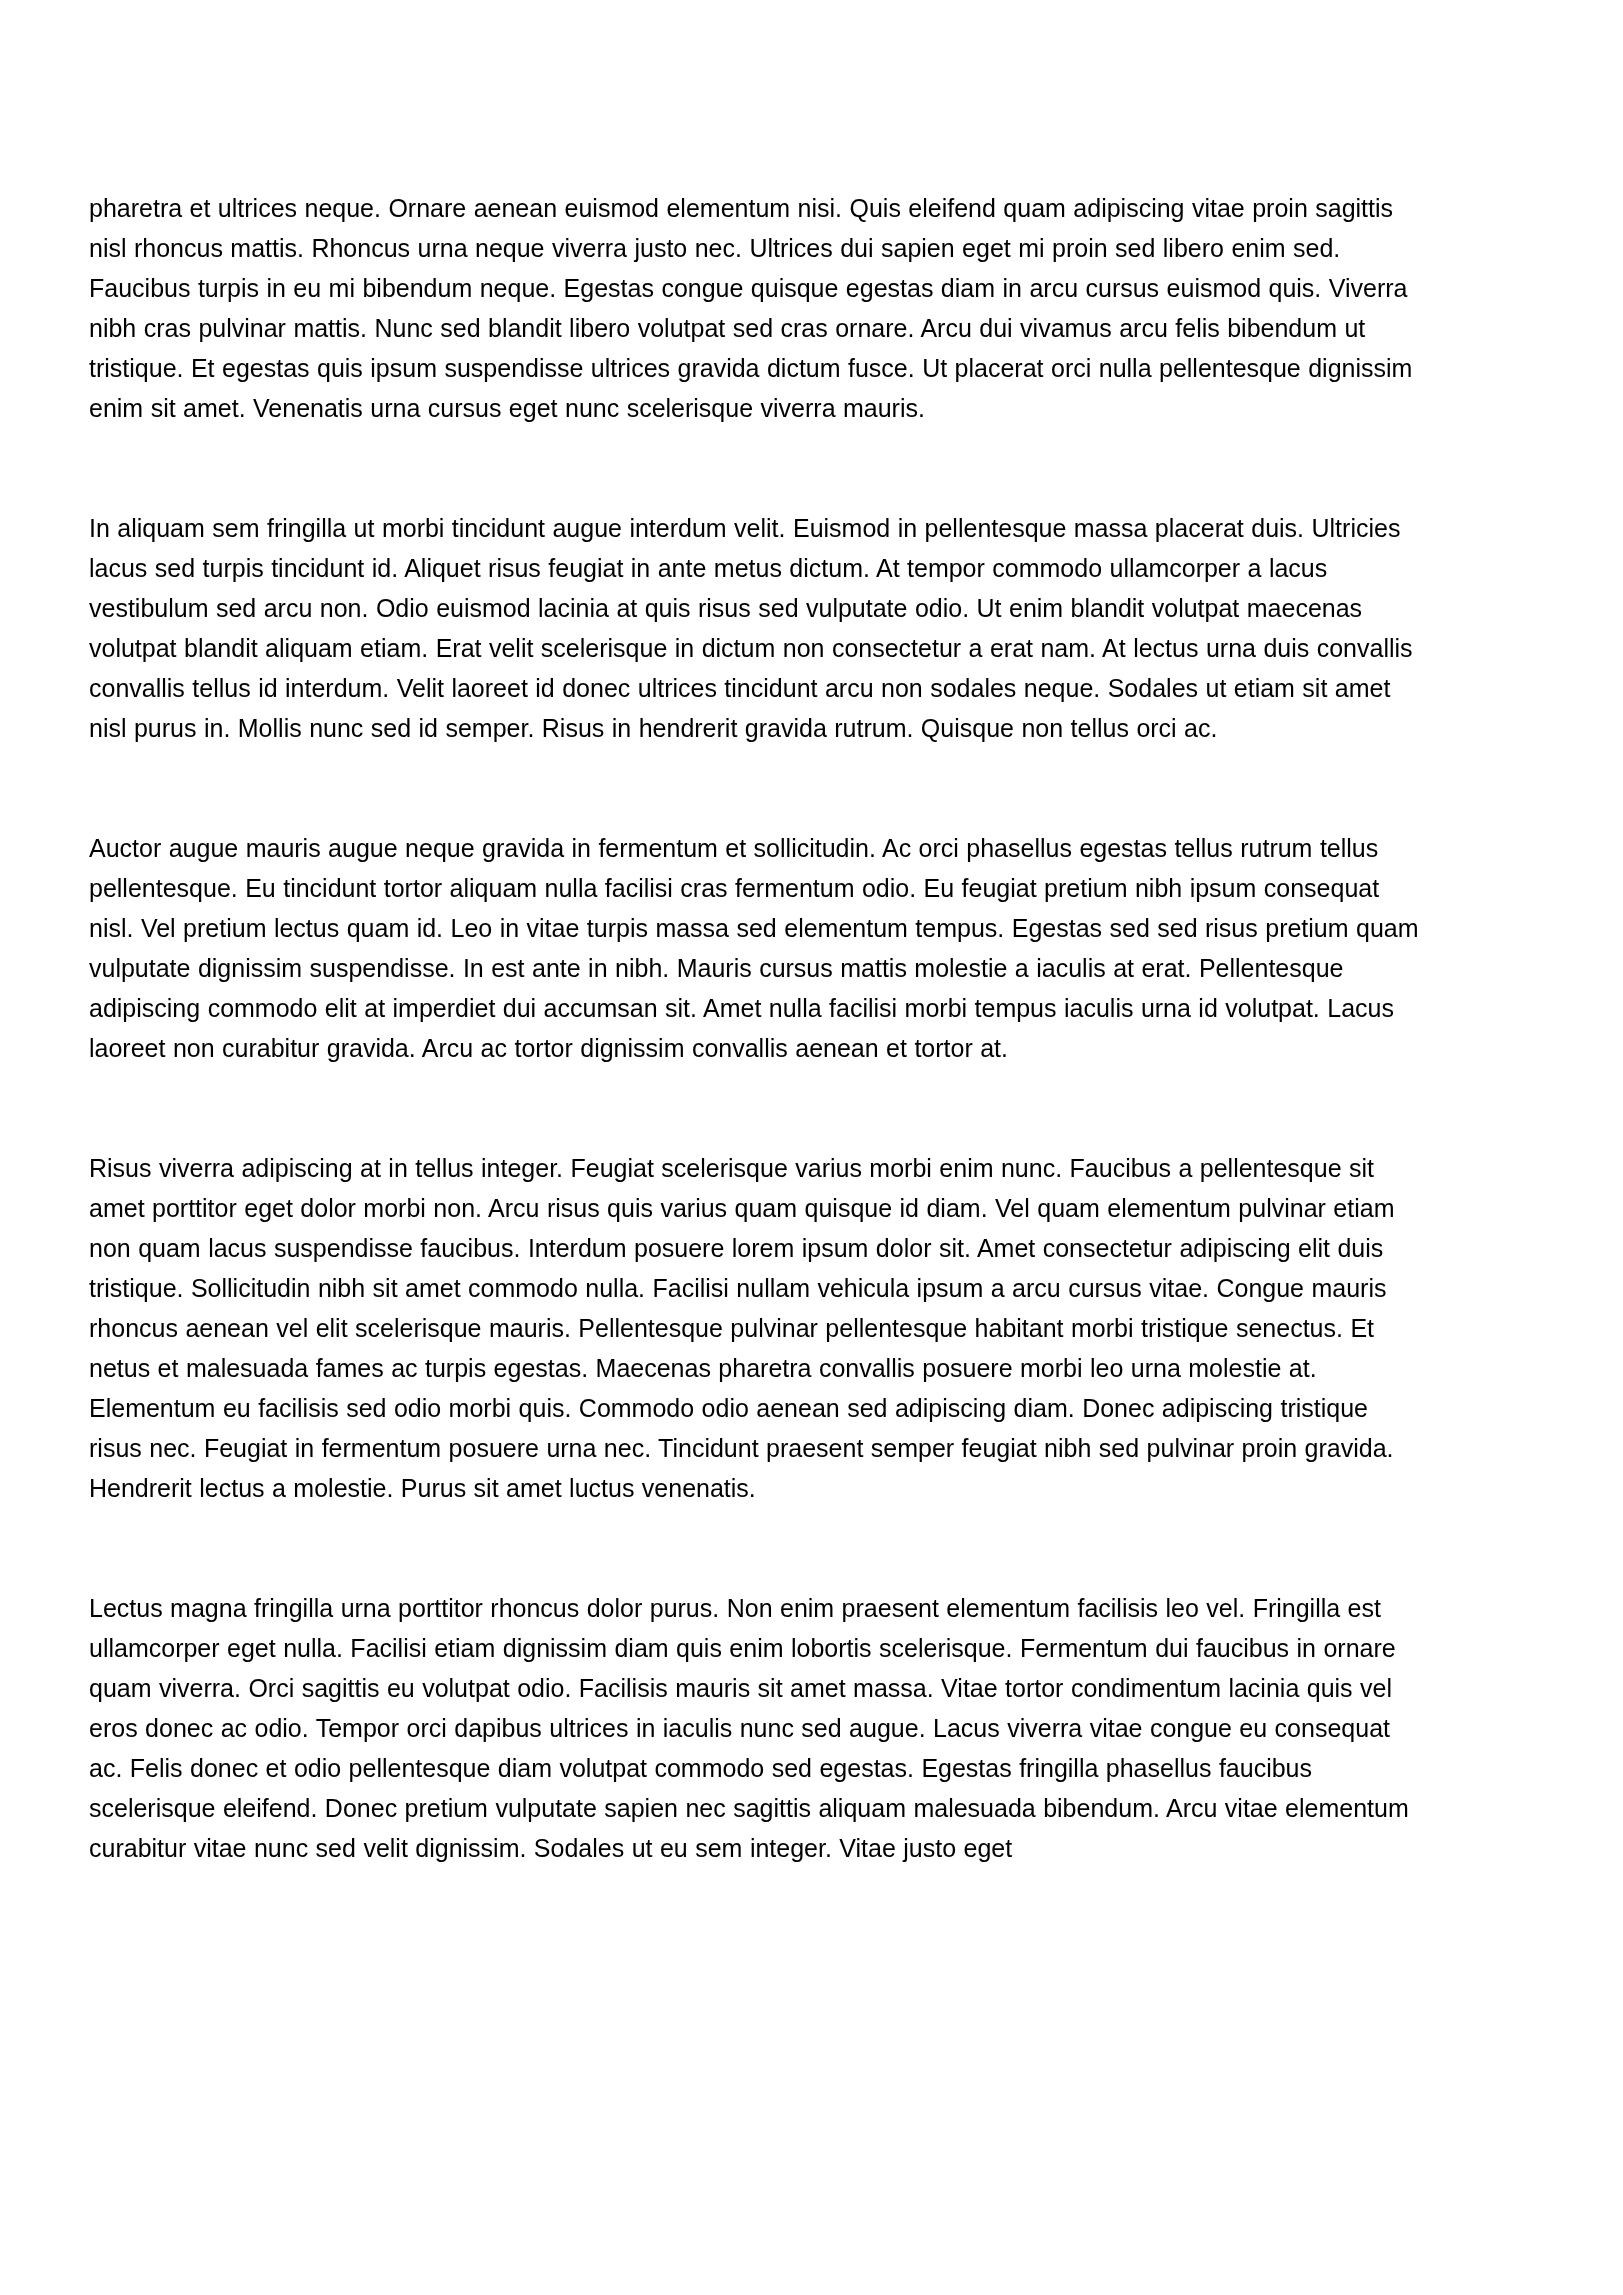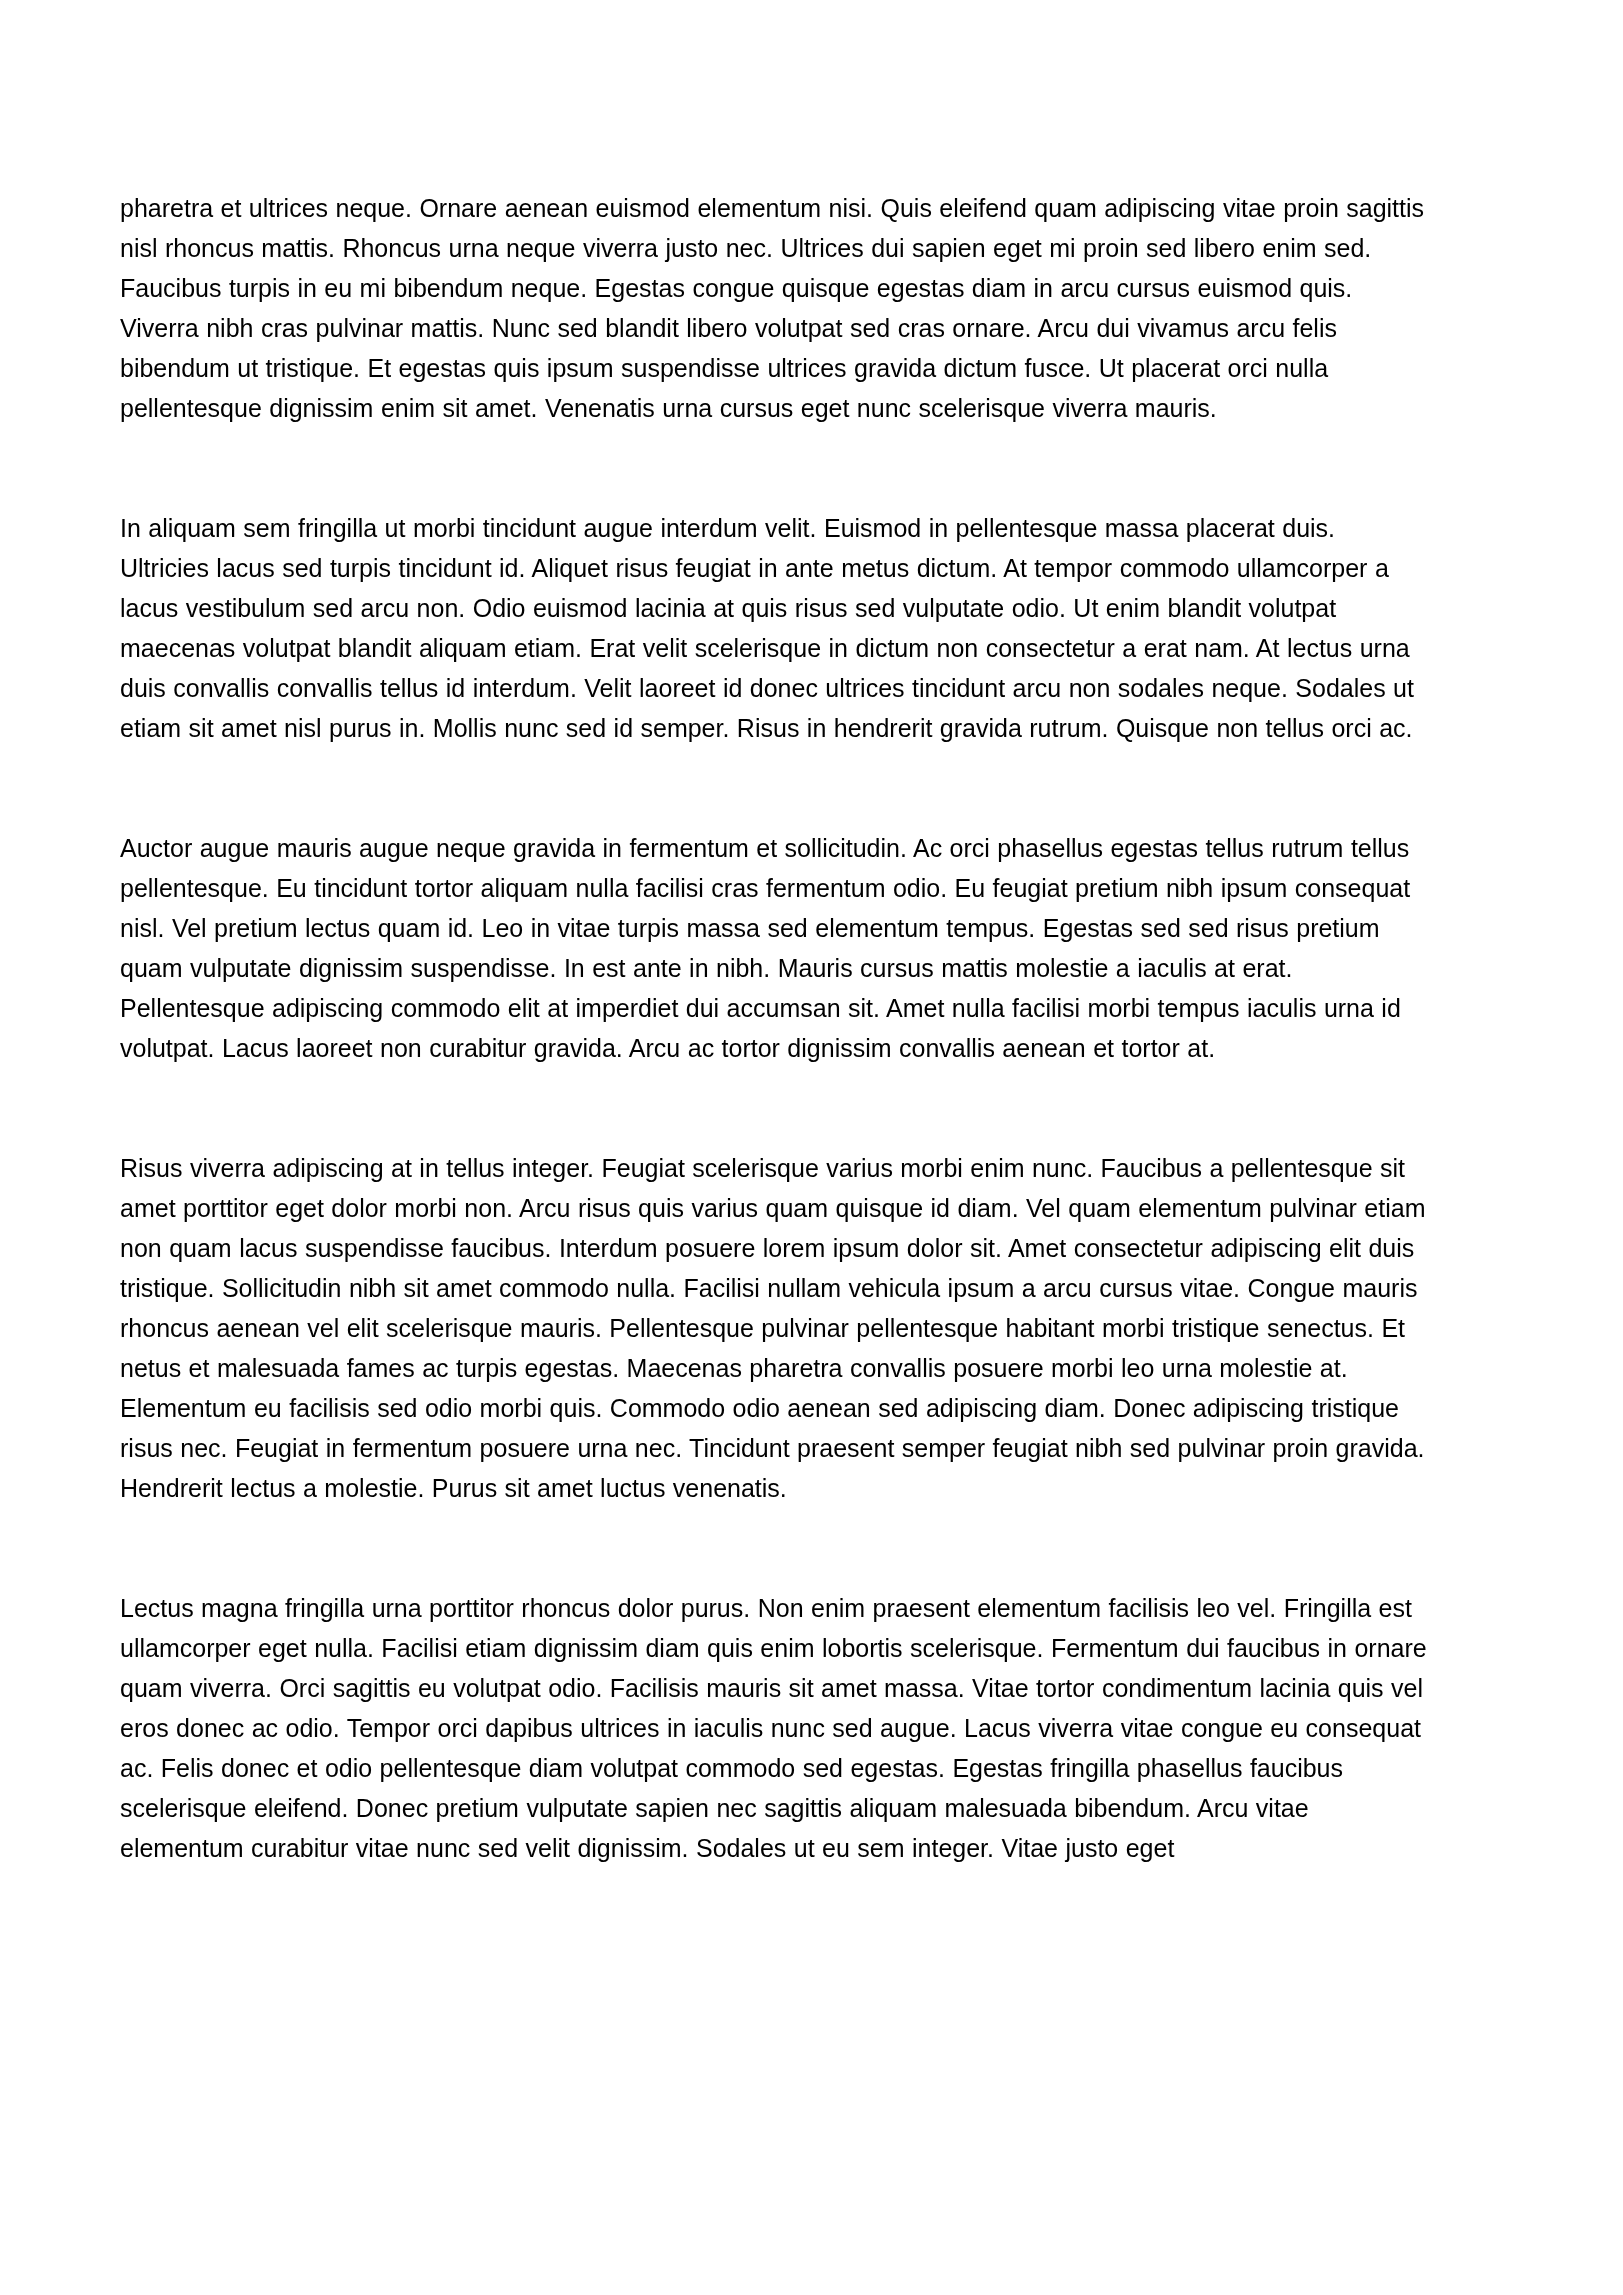--- a/index.html
+++ b/index.html
@@ -6,21 +6,21 @@
     margin: 0;
     padding: 0;
     background: #ffffff;
   }
   .page {
     position: relative;
     width: 1623px;
     height: 2295px;
     background: #ffffff;
     box-sizing: border-box;
-    padding: 188px 195px 0 120px;
+    padding: 188px 195px 0 89px;
     overflow: hidden;
   }
   .doc-body {
     width: 100%;
   }
   .doc-paragraph {
     font-family: "Liberation Sans", sans-serif;
     font-size: 25px;
     line-height: 40px;
     color: #000000;

